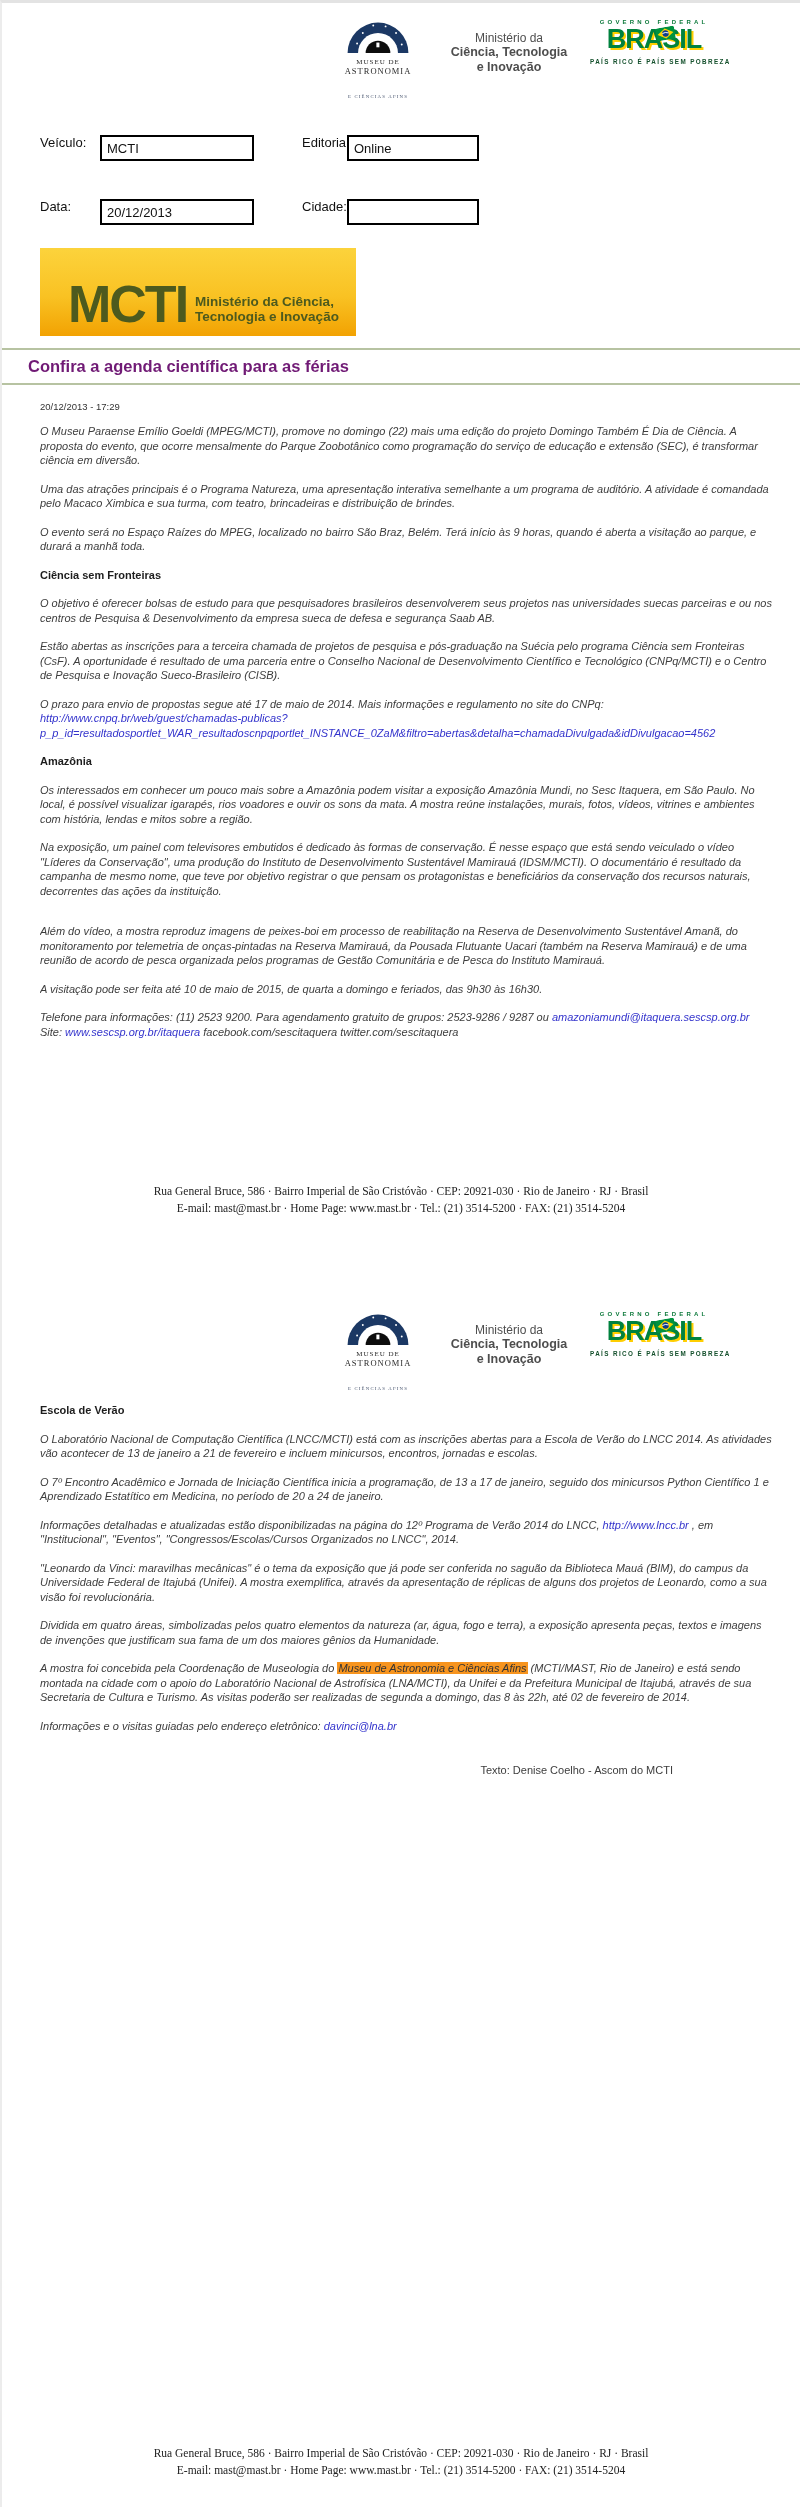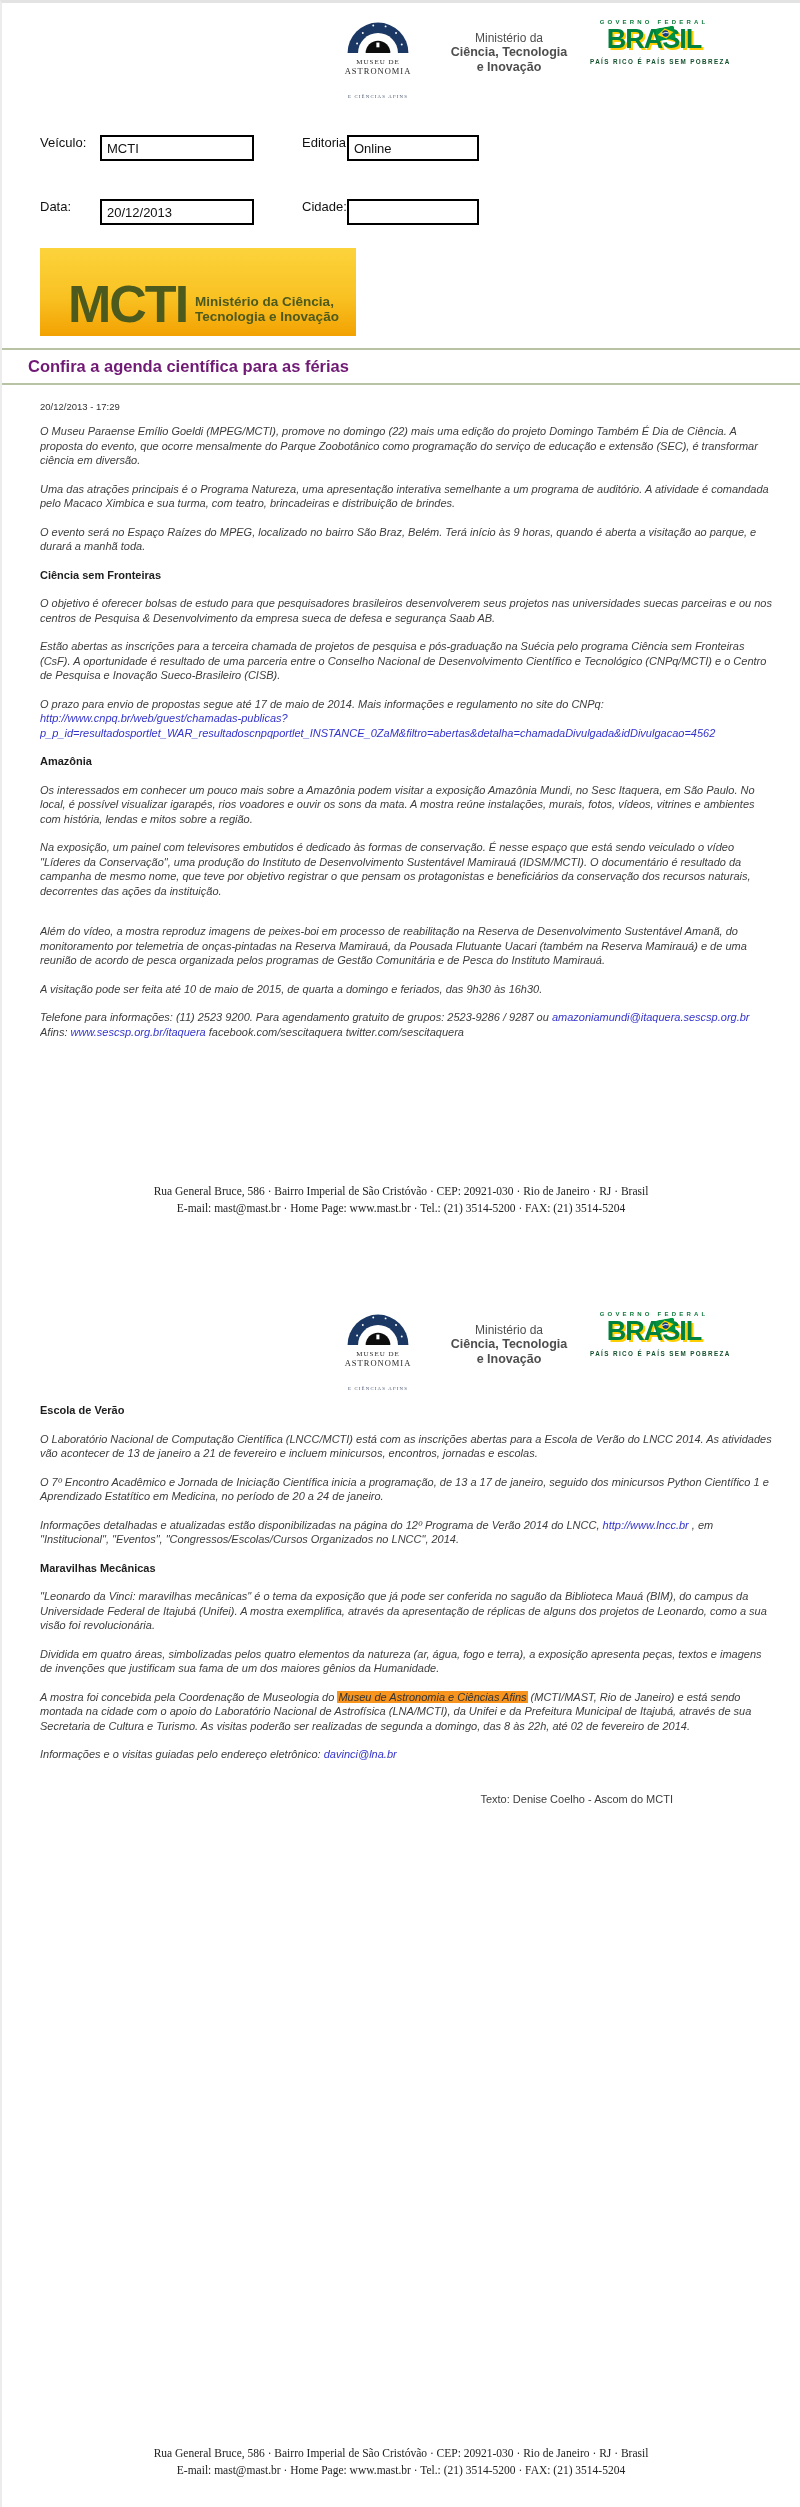--- a/index.html
+++ b/index.html
@@ -161,21 +161,21 @@
       <a class="link">http://www.cnpq.br/web/guest/chamadas-publicas?p_p_id=resultadosportlet_WAR_resultadoscnpqportlet_INSTANCE_0ZaM&amp;filtro=abertas&amp;detalha=chamadaDivulgada&amp;idDivulgacao=4562</a>
     </p>
     <p class="head">Amazônia</p>
     <p class="para">Os interessados em conhecer um pouco mais sobre a Amazônia podem visitar a exposição Amazônia Mundi, no Sesc Itaquera, em São Paulo. No local, é possível visualizar igarapés, rios voadores e ouvir os sons da mata. A mostra reúne instalações, murais, fotos, vídeos, vitrines e ambientes com história, lendas e mitos sobre a região.</p>
     <p class="para">Na exposição, um painel com televisores embutidos é dedicado às formas de conservação. É nesse espaço que está sendo veiculado o vídeo "Líderes da Conservação",  uma produção do Instituto de Desenvolvimento Sustentável Mamirauá (IDSM/MCTI).  O documentário é resultado da campanha de mesmo nome, que teve por objetivo registrar o que pensam os protagonistas e beneficiários da conservação dos recursos naturais, decorrentes das ações da instituição.</p>
     <p class="para mt-extra">Além do vídeo, a mostra reproduz imagens de peixes-boi em processo de reabilitação na Reserva de Desenvolvimento Sustentável Amanã, do monitoramento por telemetria de onças-pintadas na Reserva Mamirauá, da Pousada Flutuante Uacari (também na Reserva Mamirauá) e de uma reunião de acordo de pesca organizada pelos programas de Gestão Comunitária e de Pesca do Instituto Mamirauá.</p>
     <p class="para">A visitação pode ser feita até 10 de maio de 2015, de quarta a domingo e feriados, das 9h30 às 16h30.</p>
     <p class="para">
       <span>Telefone para informações: (11) 2523 9200. Para  agendamento gratuito de grupos: 2523-9286 / 9287 ou</span>
       <a class="link">amazoniamundi@itaquera.sescsp.org.br</a>
-      <span>Afins:</span>
+      <span>Site:</span>
       <a class="link">www.sescsp.org.br/itaquera</a>
       <span>facebook.com/sescitaquera twitter.com/sescitaquera</span>
     </p>
   </div>
 
   <div class="doc-footer f1">
     <div>Rua General Bruce, 586 · Bairro Imperial de São Cristóvão · CEP: 20921-030 · Rio de Janeiro · RJ · Brasil</div>
     <div>E-mail: mast@mast.br · Home Page: www.mast.br · Tel.: (21) 3514-5200 · FAX: (21) 3514-5204</div>
   </div>
 
@@ -224,21 +224,20 @@
 
   <div class="article-body">
     <p class="head">Escola de Verão</p>
     <p class="para">O Laboratório Nacional de Computação Científica (LNCC/MCTI) está com as inscrições abertas para a Escola de Verão do LNCC 2014. As atividades vão acontecer de 13 de janeiro a 21 de fevereiro e incluem minicursos, encontros, jornadas e escolas.</p>
     <p class="para">O 7º Encontro Acadêmico e Jornada de Iniciação Científica inicia a programação, de 13 a 17 de janeiro, seguido dos minicursos Python Científico 1 e Aprendizado Estatítico em Medicina, no período de 20 a 24 de janeiro.</p>
     <p class="para">
       <span>Informações detalhadas e atualizadas estão disponibilizadas na página do 12º Programa de Verão 2014 do LNCC,</span>
       <a class="link">http://www.lncc.br</a>
       <span>, em "Institucional", "Eventos", "Congressos/Escolas/Cursos Organizados no LNCC", 2014.</span>
     </p>
-    <p class="head">Maravilhas Mecânicas</p>
     <p class="para">"Leonardo da Vinci: maravilhas mecânicas" é o tema da exposição que já pode ser conferida no saguão da Biblioteca Mauá (BIM), do campus da Universidade Federal de Itajubá (Unifei). A mostra exemplifica, através da apresentação de réplicas de alguns dos projetos de Leonardo, como a sua visão foi revolucionária.</p>
     <p class="para">Dividida em quatro áreas, simbolizadas pelos quatro elementos da natureza (ar, água, fogo e terra), a exposição apresenta peças, textos e imagens de invenções que justificam sua fama de um dos maiores gênios da Humanidade.</p>
     <p class="para">
       <span>A mostra foi concebida pela Coordenação de Museologia do</span>
       <span class="high">Museu de Astronomia e Ciências Afins</span>
       <span>(MCTI/MAST, Rio de Janeiro) e está sendo montada na cidade com o apoio do Laboratório Nacional de Astrofísica (LNA/MCTI), da Unifei e da Prefeitura Municipal de Itajubá, através de sua Secretaria de Cultura e Turismo. As visitas poderão ser realizadas de segunda a domingo, das 8 às 22h, até 02 de fevereiro de 2014.</span>
     </p>
     <p class="para">
       <span>Informações e o visitas guiadas pelo endereço eletrônico:</span>
       <a class="link">davinci@lna.br</a>

